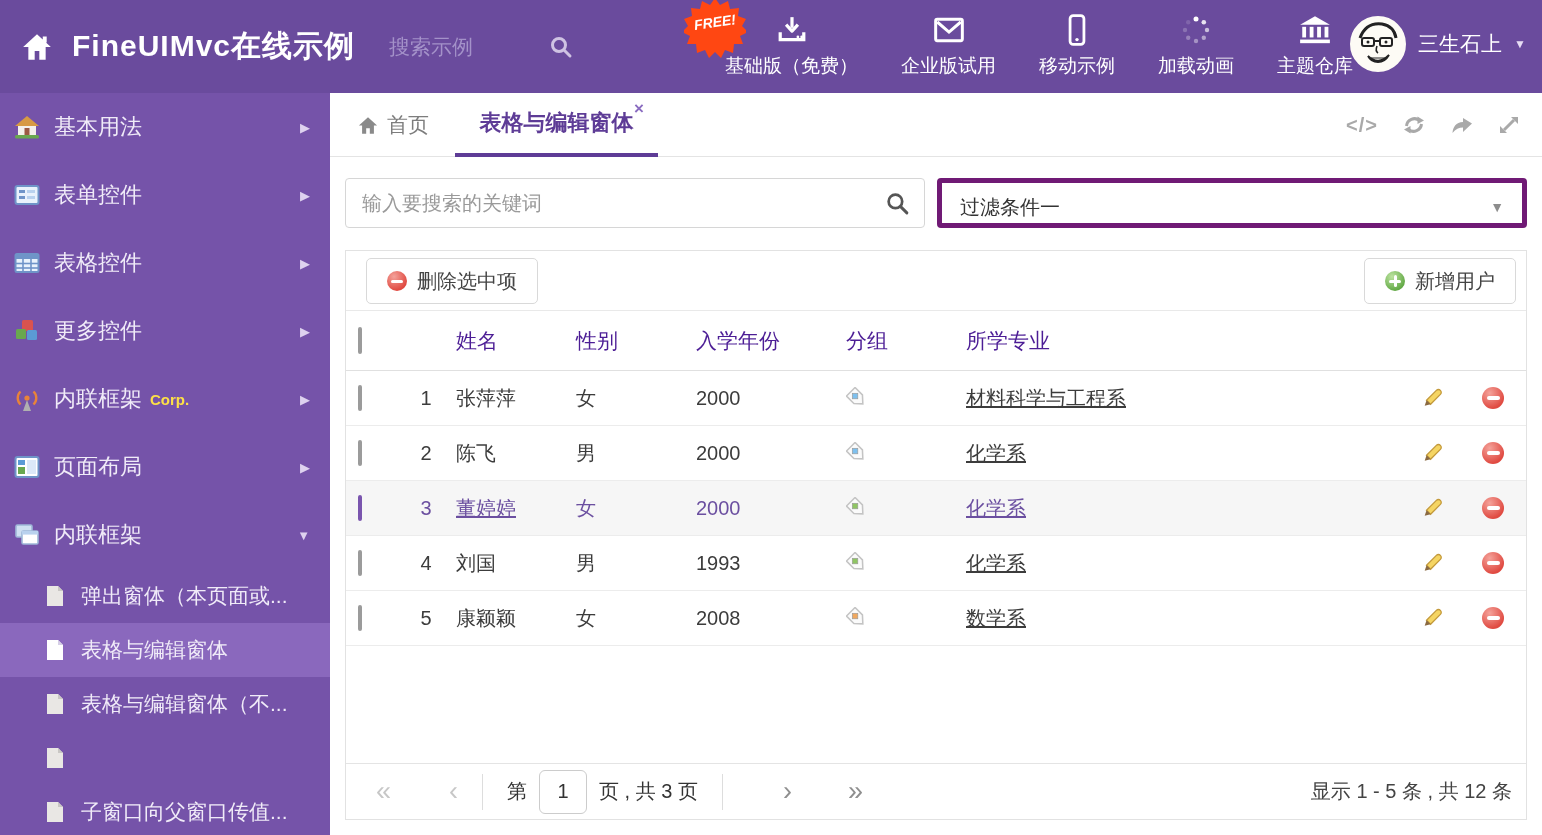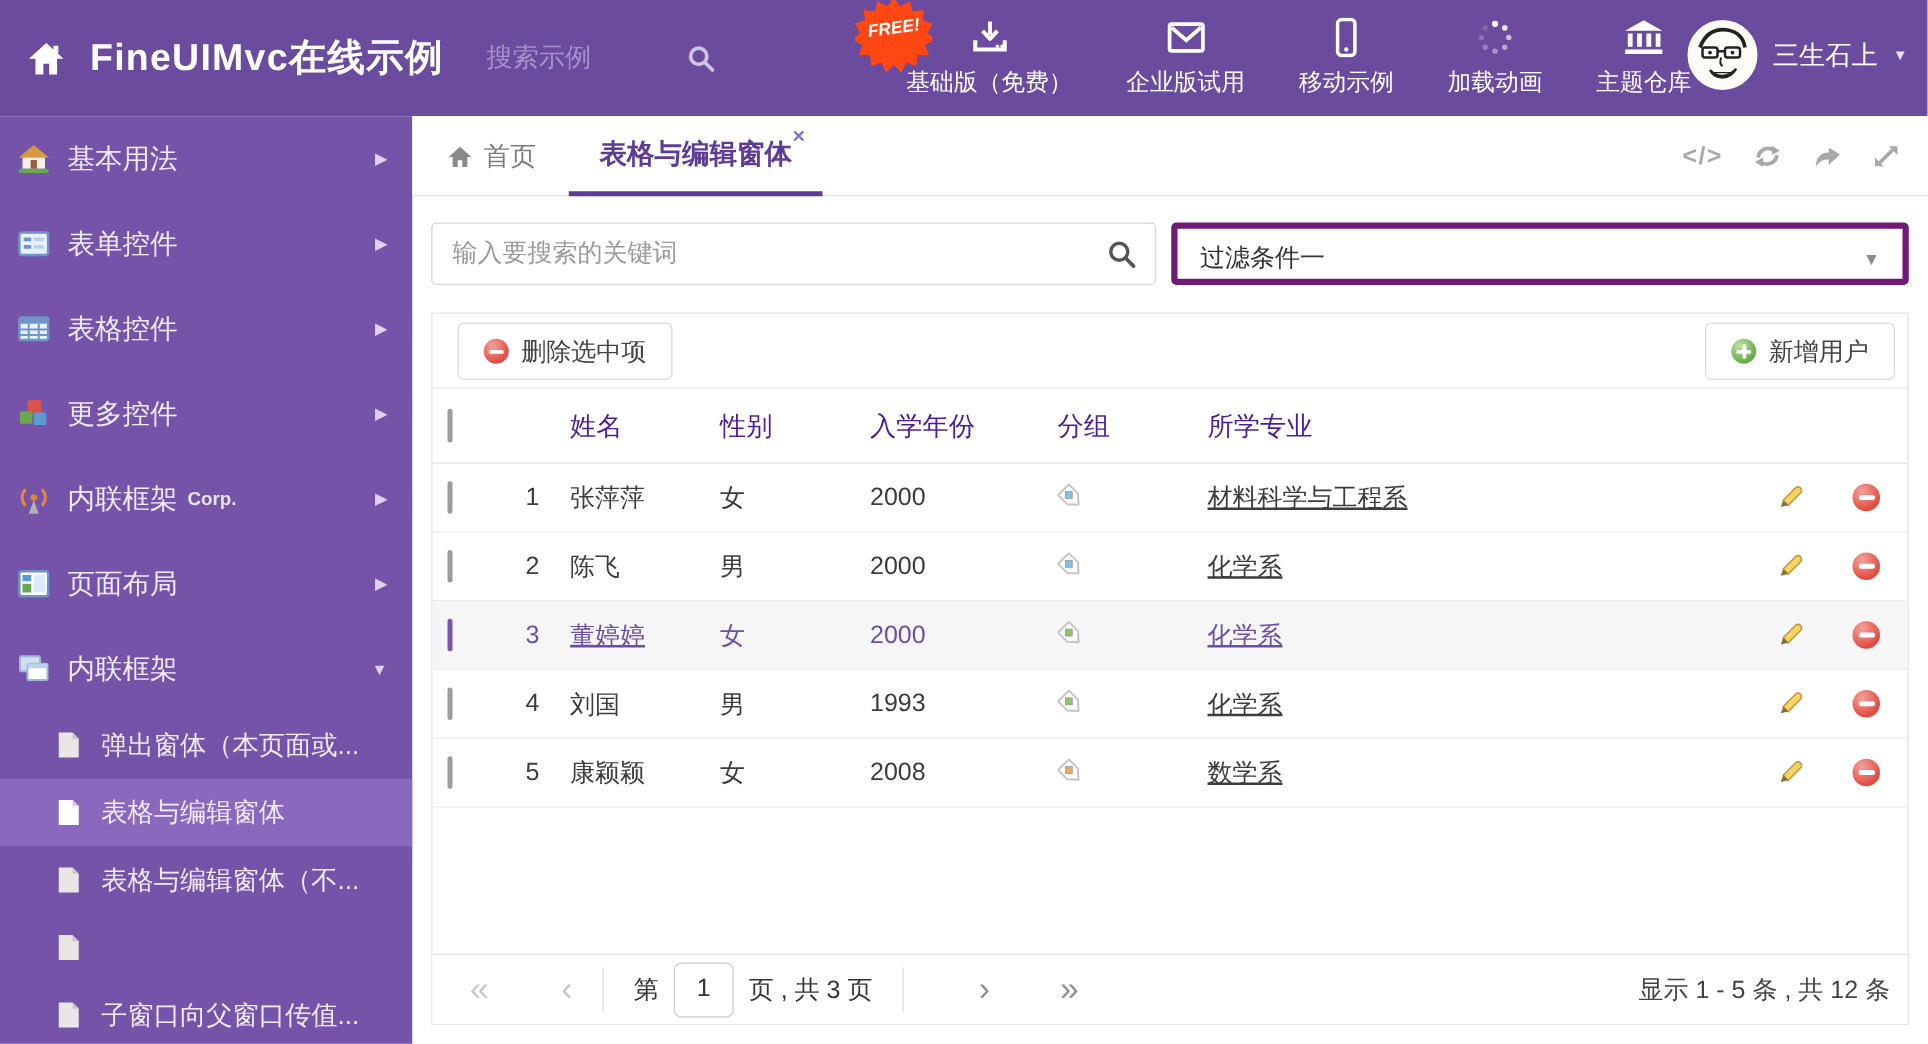--- a/index.html
+++ b/index.html
@@ -28,21 +28,21 @@
   .hdr-user { position:absolute; right:16px; top:16px; display:flex; align-items:center; gap:12px; cursor:pointer; }
   .avatar { width:56px; height:56px; border-radius:50%; background:#fdfbf5; overflow:hidden; border:2px solid #fdfbf5; }
   .user-name { font-size:21px; color:#fff; }
   .user-caret { font-size:12px; color:#e7ddf4; }
 
   
   .sidebar { position:absolute; left:0; top:93px; width:330px; height:742px; background:#7553a9; }
   .side-item { position:relative; height:68px; display:flex; align-items:center; cursor:pointer; }
   .side-item .sico { margin-left:14px; width:26px; height:26px; flex:0 0 26px; }
   .side-item .slabel { margin-left:14px; font-size:22px; color:#f0ebf8; }
-  .side-item .sbadge { margin-left:8px; font-size:15px; color:#e5e5e5; font-weight:bold; }
+  .side-item .sbadge { margin-left:8px; font-size:15px; color:#fde047; font-weight:bold; }
   .side-item .sarrow { position:absolute; right:20px; font-size:13px; color:#ded2ef; }
   .side-sub { position:relative; height:54px; display:flex; align-items:center; cursor:pointer; }
   .side-sub .fico { margin-left:45px; width:20px; height:22px; flex:0 0 20px; }
   .side-sub .slabel { margin-left:16px; font-size:21px; color:#f0ebf8; white-space:nowrap; }
   .side-sub.active { background:#8a68bd; }
 
   
   .main { position:absolute; left:330px; top:93px; width:1212px; height:742px; background:#fff; }
 
   .tabstrip { position:relative; height:64px; border-bottom:1px solid #e4e4e4; background:#fff; }

